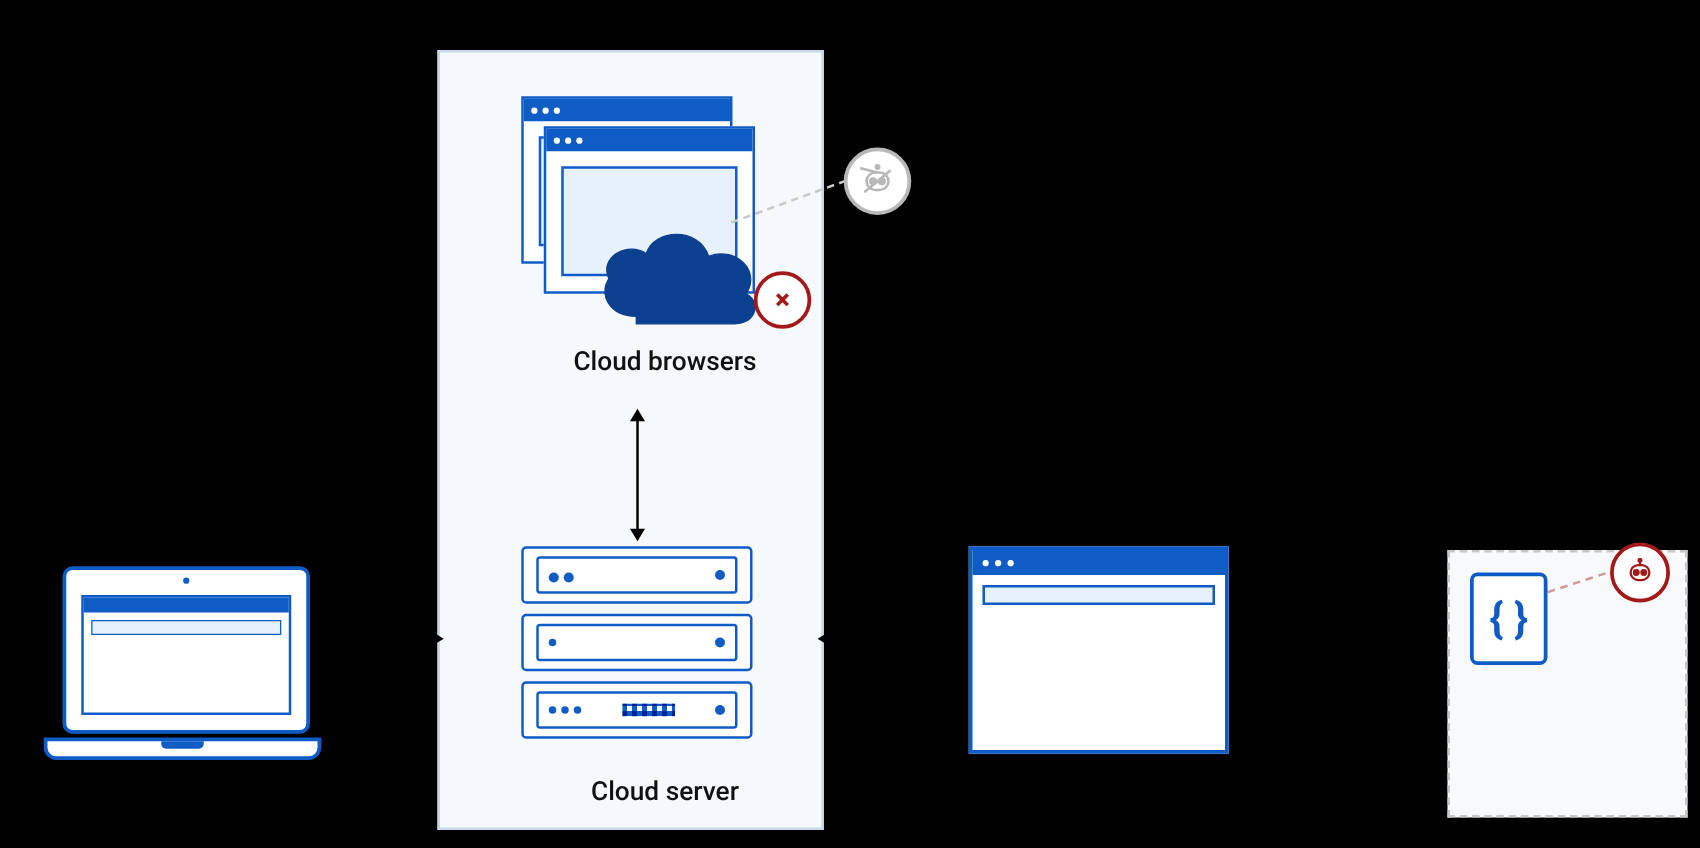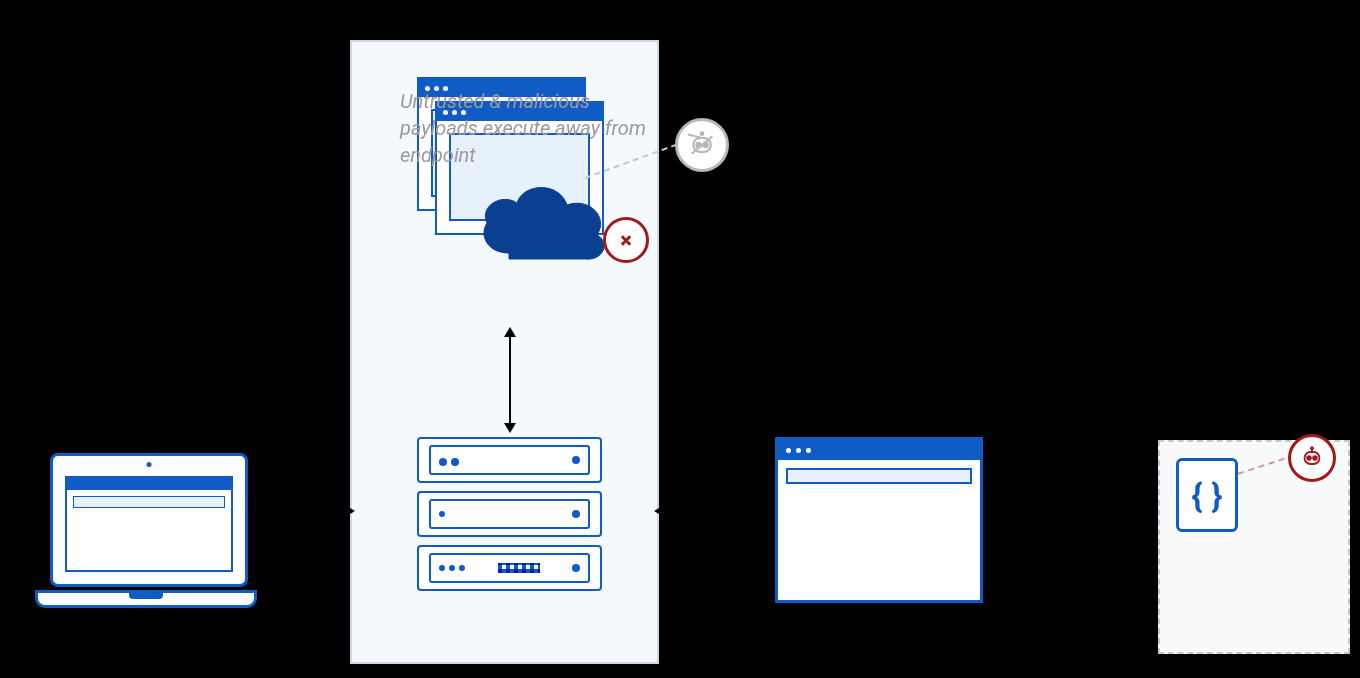--- a/index.html
+++ b/index.html
@@ -91,20 +91,21 @@
             <span></span>
           </div>
         <div class="inner"></div>
       </div>
       <svg class="cloud-shape" width="150" height="100" viewBox="0 0 150 100">
         <path d="M40 80 C18 80 10 62 18 50 C10 32 34 20 48 30 C54 10 90 8 98 32 C120 24 140 44 128 62 C142 70 134 88 116 86 L40 86 Z" fill="#0b3f8f" stroke="#0b3f8f"></path>
       </svg>
       <div class="xcircle">×</div>
     </div>
 
+    <div class="label lbl-browsers">Cloud browsers</div>
 
     <div class="arrow vert" style="left:157px;top:293px;height:90px"></div>
     <div class="arrow-head ah-up" style="left:152px;top:285px"></div>
     <div class="arrow-head ah-down" style="left:152px;top:381px"></div>
 
     <div class="server-stack">
       <div class="srv">
         <div class="inbar">
             <span><span class="dot"></span> <span class="dot"></span></span>
             <span class="dot"></span>
@@ -123,34 +124,34 @@
               <span class="dot sm"></span>
               <span class="dot sm"></span>
               <span class="dot sm"></span>
             </span>
           <span class="slot grid"></span>
           <span class="dot"></span>
         </div>
       </div>
     </div>
 
+    <div class="label lbl-server">Cloud server</div>
   </div>
 
   <div class="threat-line" style="left:585px;top:177px"></div>
   <div class="threat-badge" style="left:675px;top:118px">
     <svg viewBox="0 0 32 32" fill="none" stroke="#b8b8b8" stroke-width="2.4">
       <rect x="6" y="8" width="20" height="16" rx="8"></rect>
       <circle cx="12" cy="16" r="2.5" fill="#b8b8b8"></circle>
       <circle cx="20" cy="16" r="2.5" fill="#b8b8b8"></circle>
       <line x="16" y1="4" x2="16" y2="8"></line>
       <circle cx="16" cy="3" r="1.5" fill="#b8b8b8"></circle>
       <line x1="4" y1="26" x2="28" y2="6"></line>
     </svg>
   </div>
-  <div class="threat-text">Untrusted &amp; malicious payloads execute away from endpoint</div>
 
   <div class="arrow horiz" style="left:260px;top:510px;width:85px"></div>
   <div class="arrow-head ah-right" style="left:345px;top:505px"></div>
 
   <div class="browser-mid">
     <div class="bar">
         <span></span>
         <span></span>
         <span></span>
       </div>

